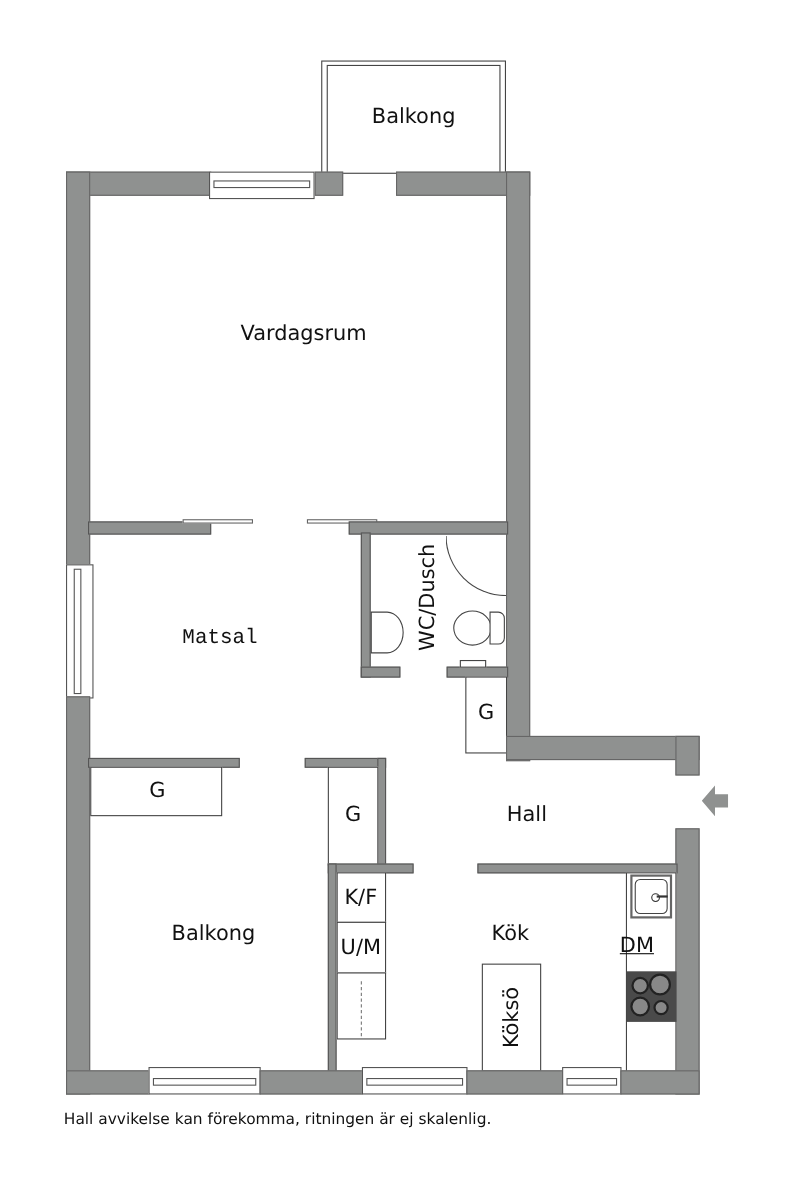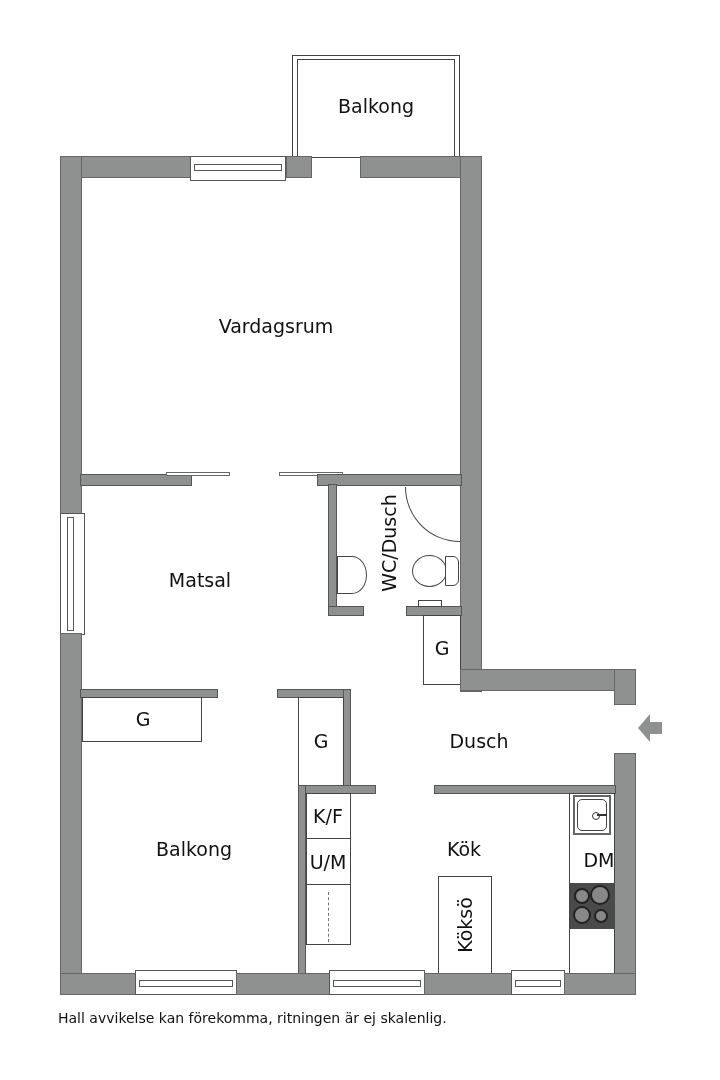--- a/index.html
+++ b/index.html
@@ -90,21 +90,21 @@
   <div style="position:absolute;left:328px;top:892px;width:0;height:50px;border-left:1px dashed #777;"></div>
 
   <div class="box" style="left:438px;top:876px;width:54px;height:98px;"></div>
   <span class="vlabel" style="left:465px;top:925px;">Köksö</span>
 
   <div class="box" style="left:569px;top:793px;width:46px;height:182px;"></div>
   <div class="box" style="left:573px;top:795px;width:38px;height:40px;border:2px solid #666;"></div>
   <div class="box" style="left:577px;top:799px;width:30px;height:32px;border-radius:5px;"></div>
   <div style="position:absolute;left:592px;top:812px;width:6px;height:6px;border-radius:50%;border:1px solid #333;background:#fff;"></div>
   <div style="position:absolute;left:597px;top:814px;width:10px;height:2px;background:#333;"></div>
-  <span class="label" style="left:599px;top:860px;">DM</span>
+  <span class="label" style="left:579px;top:860px;text-decoration:underline;">DM</span>
   <div style="position:absolute;left:570px;top:883px;width:45px;height:46px;background:#4a4a4a;">
     <svg width="45" height="46" viewBox="0 0 45 46">
       <circle cx="12" cy="13" r="7" fill="#888" stroke="#222" stroke-width="2"></circle>
       <circle cx="30" cy="12" r="9" fill="#888" stroke="#222" stroke-width="2"></circle>
       <circle cx="12" cy="32" r="8" fill="#888" stroke="#222" stroke-width="2"></circle>
       <circle cx="31" cy="33" r="6" fill="#888" stroke="#222" stroke-width="2"></circle>
     </svg>
   </div>
 
   <div class="wall" style="left:60px;top:973px;width:76px;height:22px;"></div>
@@ -114,20 +114,20 @@
   <div class="wall" style="left:236px;top:973px;width:94px;height:22px;"></div>
   <div class="win" style="left:329px;top:970px;width:96px;height:25px;">
     <div class="glass" style="left:3px;top:9px;width:88px;height:7px;"></div>
   </div>
   <div class="wall" style="left:424px;top:973px;width:88px;height:22px;"></div>
   <div class="win" style="left:511px;top:970px;width:54px;height:25px;">
     <div class="glass" style="left:3px;top:9px;width:46px;height:7px;"></div>
   </div>
   <div class="wall" style="left:564px;top:973px;width:72px;height:22px;"></div>
 
-  <span class="label" style="left:276px;top:326px;">Vardagsrum</span>
-  <span class="label" style="left:200px;top:580px;">Matsal</span>
-  <span class="label" style="left:479px;top:741px;">Dusch</span>
+  <span class="label" style="left:276px;top:304px;">Vardagsrum</span>
+  <span class="label" style="left:200px;top:580px;font-family:Liberation Mono, monospace;">Matsal</span>
+  <span class="label" style="left:479px;top:741px;">Hall</span>
   <span class="label" style="left:194px;top:849px;">Balkong</span>
   <span class="label" style="left:464px;top:849px;">Kök</span>
 </div>
 
 <div class="note">Hall avvikelse kan förekomma, ritningen är ej skalenlig.</div>
 
 </body></html>

